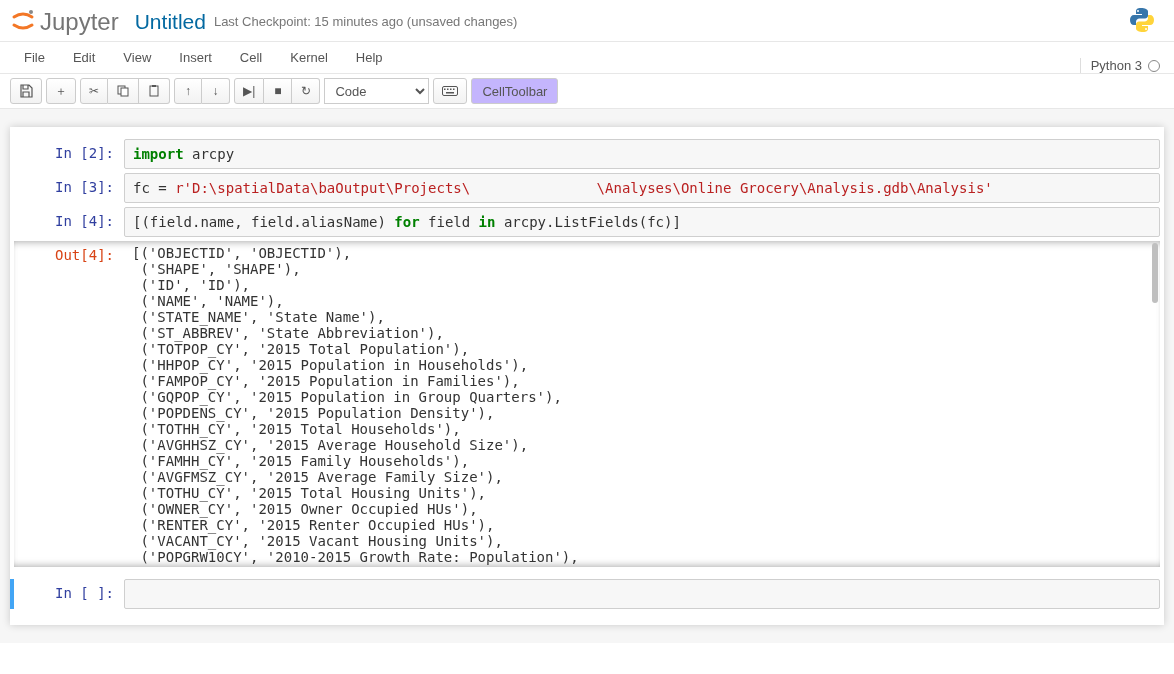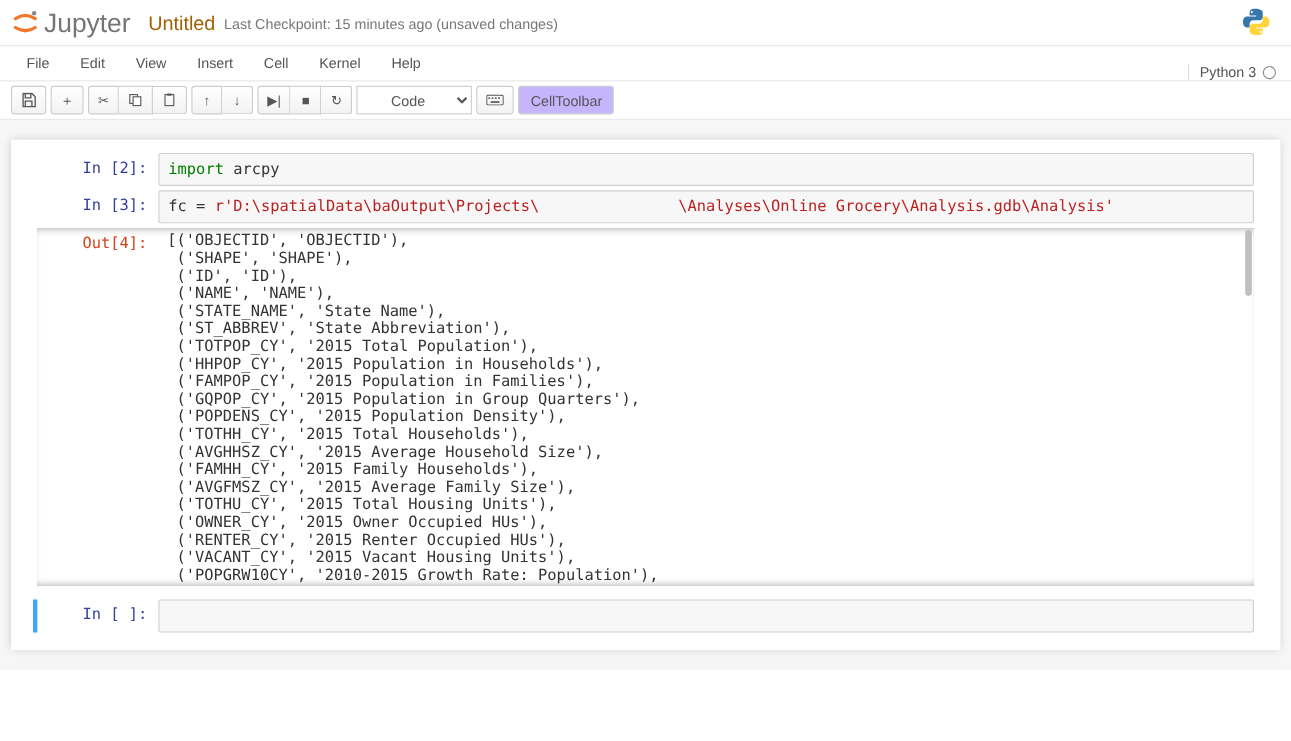--- a/index.html
+++ b/index.html
@@ -23,22 +23,22 @@
     font-size: 24px;
     color: #757575;
     margin-right: 16px;
   }
   .logo-icon {
     margin-right: 4px;
     display:flex;
     align-items:center;
   }
   .title {
-    font-size: 18px;
-    color: #a16207;
+    font-size: 21px;
+    color: #0369a1;
     margin-right: 8px;
   }
   .checkpoint {
     font-size: 13px;
     color: #777;
   }
   .header-right {
     margin-left: auto;
     margin-right: 8px;
   }
@@ -101,40 +101,39 @@
   .btn-group .btn:last-child{ border-radius:0 3px 3px 0;}
   .btn-group .btn:only-child{ border-radius:3px;}
   .select {
     border:1px solid #ccc;
     padding:3px 6px;
     height:26px;
     background:#fff;
     color:#555;
     font-size:13px;
     width:105px;
-    text-align:center;
   }
   .cell-toolbar-btn {
     border:1px solid #ccc;
     background:#c4b5fd;
     padding:4px 10px;
     height:26px;
     border-radius:3px;
     color:#555;
     font-size:13px;
   }
   
   .notebook-container {
     background:#f6f6f6;
     padding:18px 10px;
   }
   .notebook {
     background:#fff;
     box-shadow: 0 0 8px rgba(0,0,0,0.18);
-    padding:12px 24px;
+    padding:12px 4px;
   }
   .cell {
     display:flex;
     margin-bottom:4px;
   }
   .prompt {
     width:110px;
     text-align:right;
     padding:6px 10px 6px 0;
     font-family: monospace;
@@ -182,21 +181,21 @@
     margin-left:-4px;
   }
   .empty-input {
     flex:1;
     border:1px solid #cfcfcf;
     background:#f7f7f7;
     border-radius:2px;
     height:30px;
   }
   .str { color:#BA2121; }
-  .green { color:#008000; font-weight:normal;}
+  .green { color:#008000; font-weight:bold;}
 </style>
 </head>
 <body>
 
 <div class="header">
   <div class="logo">
     <span class="logo-icon">
       <svg width="26" height="26" viewBox="0 0 26 26">
         <path d="M 4 9 Q 13 3 22 9" stroke="#F37726" stroke-width="3" fill="none" stroke-linecap="round"></path>
         <path d="M 4 17 Q 13 23 22 17" stroke="#F37726" stroke-width="3" fill="none" stroke-linecap="round"></path>
@@ -306,20 +305,24 @@
     <div class="cell">
       <div class="prompt in">In [2]:</div>
       <div class="input-area"><span class="green">import</span><span> arcpy</span></div>
     </div>
 
     <div class="cell">
       <div class="prompt in">In [3]:</div>
       <div class="input-area"><span>fc = </span><span class="str">r'D:\spatialData\baOutput\Projects\               \Analyses\Online Grocery\Analysis.gdb\Analysis'</span></div>
     </div>
 
+    <div class="cell">
+      <div class="prompt in">In [4]:</div>
+      <div class="input-area"><span>[(field.name, field.aliasName) </span><span class="green">for</span><span> field </span><span class="green">in</span><span> arcpy.ListFields(fc)]</span></div>
+    </div>
 
     <div class="output-box">
       <div class="output-scrollbar"></div>
       <div class="cell">
         <div class="prompt out">Out[4]:</div>
         <div class="output-area" id="output-lines">[('OBJECTID', 'OBJECTID'),
  ('SHAPE', 'SHAPE'),
  ('ID', 'ID'),
  ('NAME', 'NAME'),
  ('STATE_NAME', 'State Name'),

